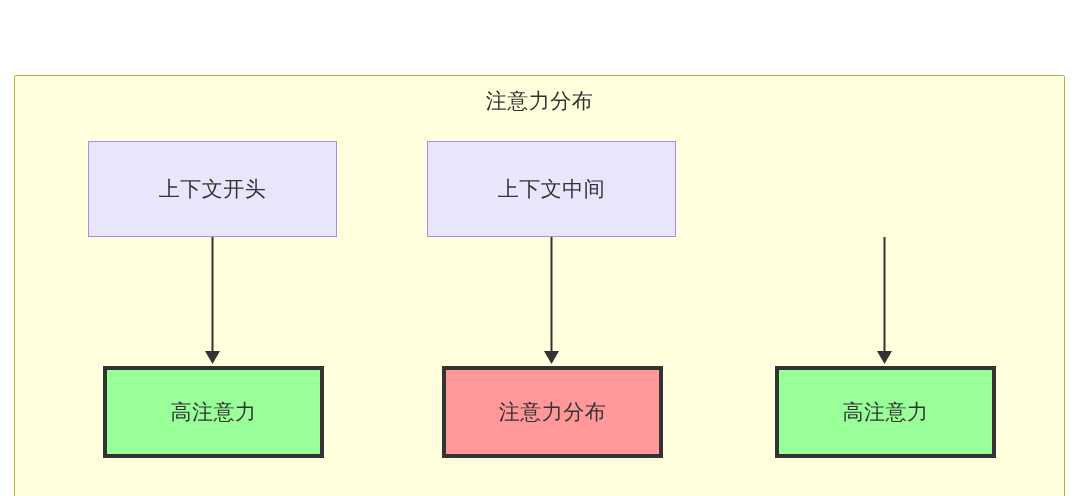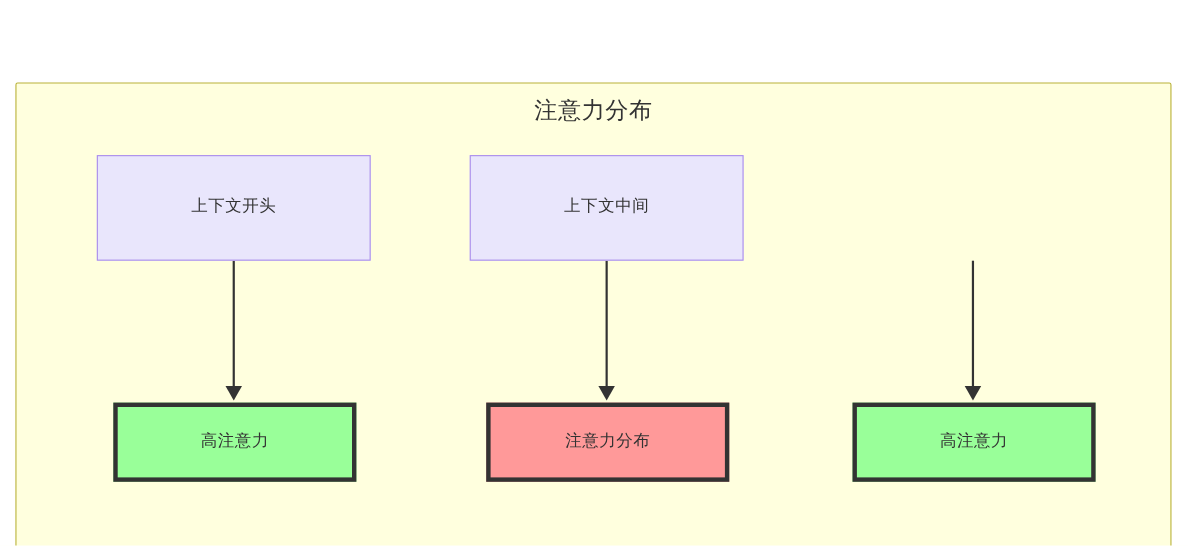--- a/index.html
+++ b/index.html
@@ -52,39 +52,38 @@
   .node {
     position: absolute;
     box-sizing: border-box;
     display: flex;
     align-items: center;
     justify-content: center;
     text-align: center;
   }
 
   .node-label {
-    font-size: 15px;
+    font-size: 21px;
     line-height: 26px;
     color: #333333;
     letter-spacing: 0.5px;
     white-space: nowrap;
-    font-family: Liberation Mono, monospace;
   }
 
   .node.source {
     width: 249px;
     height: 96px;
     background: #e9e6fc;
     border: 1.6px solid #a98cea;
     top: 93px;
   }
 
   .node.outcome {
     width: 221px;
-    height: 72px;
+    height: 92px;
     border: 4px solid #333333;
     top: 318px;
   }
 
   .node.outcome.high {
     background: #99ff99;
   }
   .node.outcome.low {
     background: #ff9999;
   }

